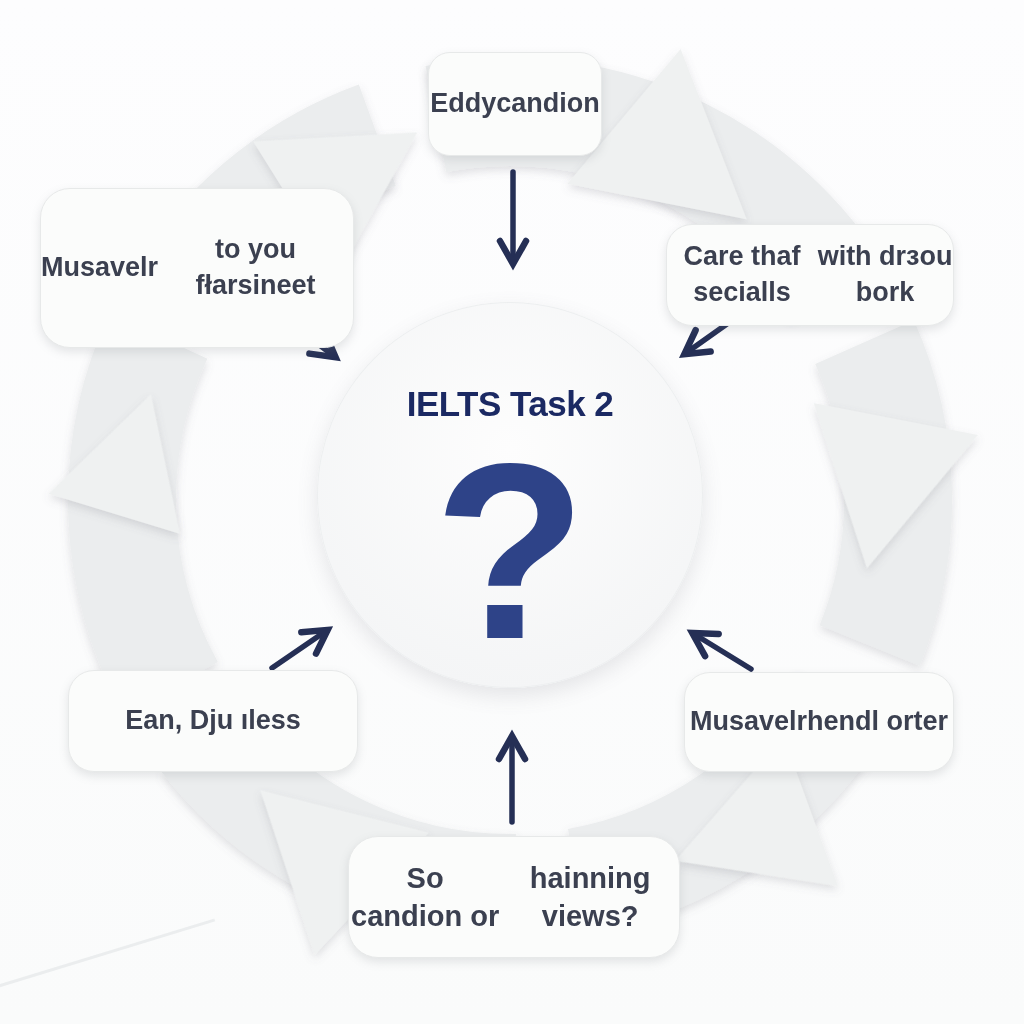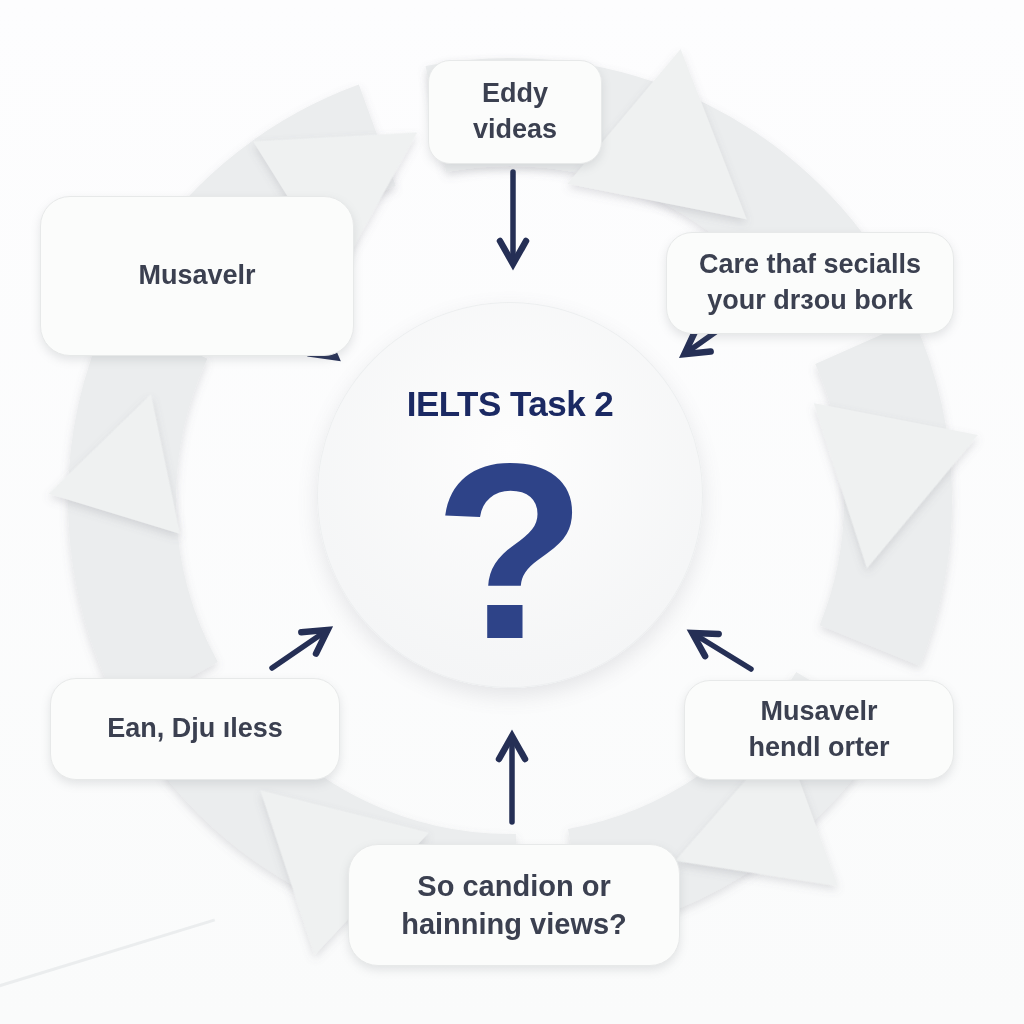--- a/index.html
+++ b/index.html
@@ -31,28 +31,28 @@
     color:#2e4388;
   }
 
   
   .node{
     position:absolute;
     background:#fbfcfb;
     border:1px solid #e7e9e9;
     border-radius:26px;
     box-shadow:0 4px 10px rgba(115,120,126,0.18);
-    display:flex;flex-direction:column;align-items:center;justify-content:center;
+    display:flex;flex-direction:row;align-items:center;justify-content:center;
     font-weight:bold;color:#3b4050;
-    font-size:27px;line-height:1.32;text-align:center;margin-top:8px;
+    font-size:27px;line-height:1.32;text-align:center;
   }
   .n-top        {left:428px;top:52px;  width:172px;height:102px;border-radius:22px;}
   .n-topleft    {left:40px; top:188px; width:312px;height:158px;border-radius:30px;}
   .n-topright   {left:666px;top:224px; width:286px;height:100px;}
-  .n-bottomleft {left:50px; top:670px; width:288px;height:100px;}
+  .n-bottomleft {left:68px; top:670px; width:288px;height:100px;}
   .n-bottomright{left:684px;top:672px; width:268px;height:98px;}
   .n-bottom     {left:348px;top:836px; width:330px;height:120px;border-radius:30px;font-size:29px;}
 
   
   .artifact{
     position:absolute;left:-10px;top:952px;width:230px;height:3px;
     background:#dfe2e3;opacity:.55;transform:rotate(-17deg);border-radius:2px;
   }
 </style>
 </head>
@@ -98,30 +98,31 @@
     </g>
   </svg>
 
   <div class="center-circle">
     <div class="center-title">IELTS Task 2</div>
     <div class="center-qmark">?</div>
   </div>
 
   <div class="node n-top">
     <span>Eddy</span>
-    <span>videas</span>
+    <span>candion</span>
   </div>
 
   <div class="node n-topleft">
     <span>Musavelr</span>
+    <span>to you fłarsineet</span>
   </div>
 
   <div class="node n-topright">
     <span>Care thaf secialls</span>
-    <span>your drɜou bork</span>
+    <span>with drɜou bork</span>
   </div>
 
   <div class="node n-bottomleft">
     <span>Ean, Dju ıless</span>
   </div>
 
   <div class="node n-bottom">
     <span>So candion or</span>
     <span>hainning views?</span>
   </div>

